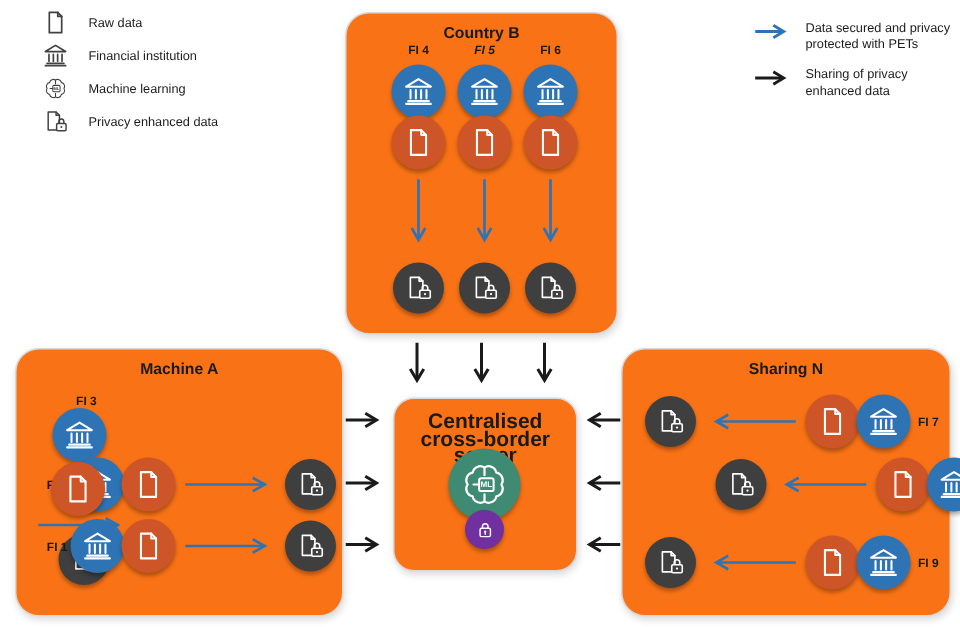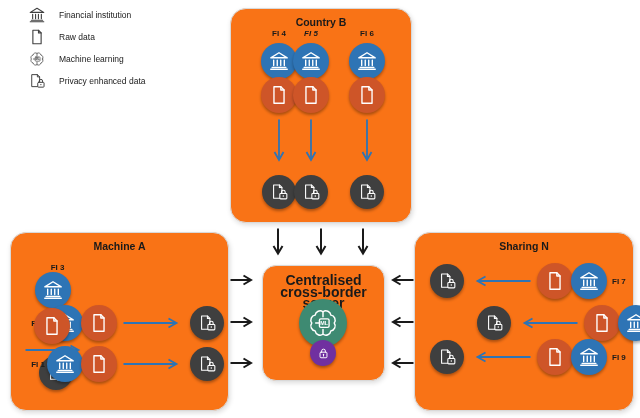--- a/index.html
+++ b/index.html
@@ -123,44 +123,58 @@
       <polyline points="1.5,18 6,25.5 10.5,18"></polyline>
     </symbol>
   </defs>
 </svg>
 
 <div class="canvas" style="position:absolute;inset:0;">
 
   <div class="legend">
     <div class="lrow">
       <svg class="legend-ic">
-          <use href="#sym-bank"></use>
-        </svg>
-      <span>Financial institution</span>
+          <use href="#sym-doc"></use>
+        </svg>
+      <span>Raw data</span>
     </div>
     <div class="lrow">
       <svg class="legend-ic">
-          <use href="#sym-doc"></use>
-        </svg>
-      <span>Raw data</span>
+          <use href="#sym-bank"></use>
+        </svg>
+      <span>Financial institution</span>
     </div>
     <div class="lrow">
       <svg class="legend-ic">
           <use href="#sym-brain"></use>
         </svg>
       <span>Machine learning</span>
     </div>
     <div class="lrow">
       <svg class="legend-ic">
           <use href="#sym-doclock"></use>
         </svg>
       <span>Privacy enhanced data</span>
     </div>
   </div>
 
+  <div class="alegend">
+    <div class="alrow">
+      <svg class="arr-blue">
+          <use href="#sym-arr-h-short"></use>
+        </svg>
+      <span>Data secured and privacy protected with PETs</span>
+    </div>
+    <div class="alrow">
+      <svg class="arr-black">
+          <use href="#sym-arr-h-short"></use>
+        </svg>
+      <span>Sharing of privacy enhanced data</span>
+    </div>
+  </div>
 
   <div class="box box-b">
     <div class="box-title">Country B</div>
 
     <div class="colB" style="left:26px;">
       <span class="fi-label">FI 4</span>
       <span class="circle blue c36">
           <svg class="ic22">
             <use href="#sym-bank"></use>
           </svg>
@@ -173,21 +187,21 @@
       <svg class="arr arr-v arr-blue" width="12" height="48">
           <use href="#sym-arr-v-long"></use>
         </svg>
       <span class="circle dark c34">
           <svg class="ic20">
             <use href="#sym-doclock"></use>
           </svg>
         </span>
     </div>
 
-    <div class="colB" style="left:58px;font-style:italic;">
+    <div class="colB" style="left:70px;font-style:italic;">
       <span class="fi-label">FI 5</span>
       <span class="circle blue c36">
           <svg class="ic22">
             <use href="#sym-bank"></use>
           </svg>
         </span>
       <span class="circle orange c36">
           <svg class="ic22">
             <use href="#sym-doc"></use>
           </svg>
@@ -382,21 +396,21 @@
           </svg>
         </span>
       <span class="circle blue c36 on-top">
           <svg class="ic22">
             <use href="#sym-bank"></use>
           </svg>
         </span>
       <span class="fi-label">FI 8</span>
     </div>
 
-    <div class="rowN" style="top:106px;">
+    <div class="rowN" style="top:124px;">
       <span class="circle dark c34">
           <svg class="ic20">
             <use href="#sym-doclock"></use>
           </svg>
         </span>
       <svg class="arr arr-h-long arr-blue flip" width="61" height="12">
           <use href="#sym-arr-h-long"></use>
         </svg>
       <span class="circle orange c36">
           <svg class="ic22">

